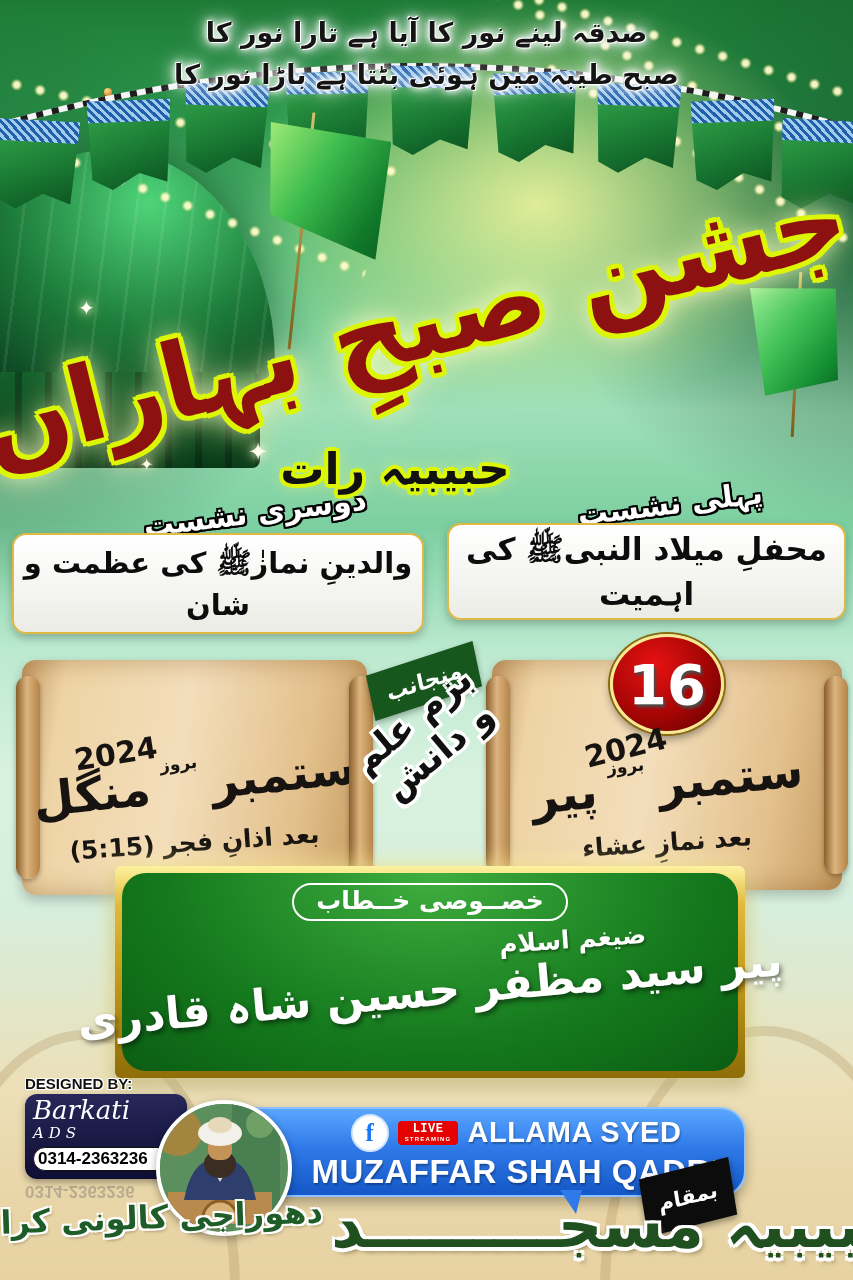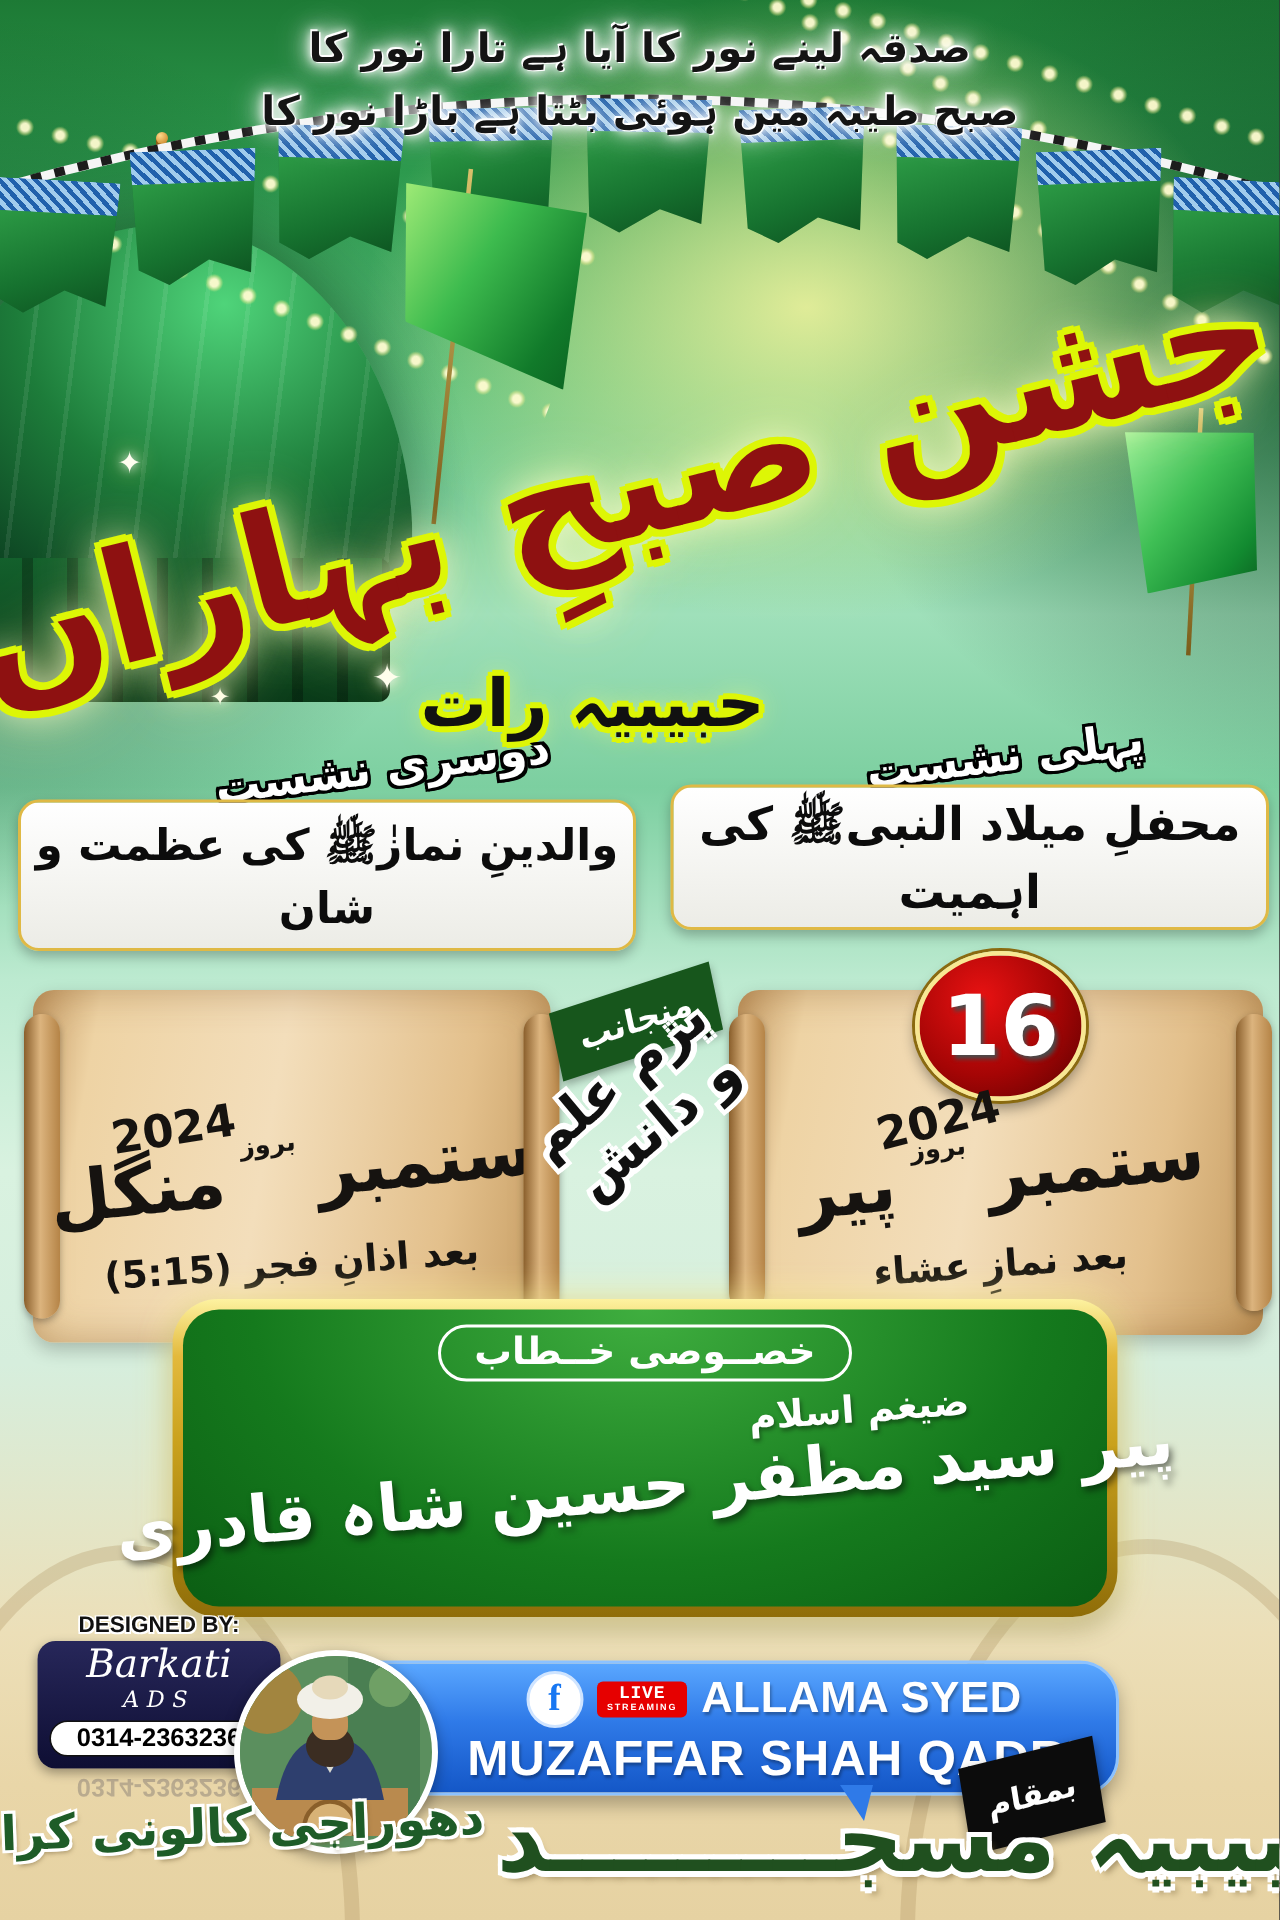--- a/index.html
+++ b/index.html
@@ -105,34 +105,34 @@
   .scroll .time{position:absolute;left:0;right:0;top:168px;text-align:center;direction:rtl;
     transform:rotate(-4deg);font-size:25px;font-weight:800;color:#161310;}
   
   .org-badge{left:368px;top:658px;width:112px;height:46px;background:#17561c;
     transform:rotate(-18deg) skewX(-6deg);display:flex;align-items:center;justify-content:center;
     color:#fff;font-size:22px;font-weight:800;direction:rtl;box-shadow:0 3px 6px rgba(0,0,0,.3);}
   .org-name{left:338px;top:694px;width:175px;text-align:center;direction:rtl;line-height:1.15;
     transform:rotate(-40deg);font-size:36px;font-weight:900;color:#101010;
     text-shadow:-3px -3px 0 #fff,3px -3px 0 #fff,-3px 3px 0 #fff,3px 3px 0 #fff,0 -3px 0 #fff,0 3px 0 #fff,-3px 0 0 #fff,3px 0 0 #fff;}
   
-  .panel-outer{left:115px;top:866px;width:630px;height:212px;border-radius:30px;padding:7px;box-sizing:border-box;
+  .panel-outer{left:115px;top:866px;width:630px;height:212px;border-radius:6px;padding:7px;box-sizing:border-box;
     background:linear-gradient(180deg,#fdf2a0 0%,#e3b93c 18%,#caa21d 45%,#8f6d08 100%);
     box-shadow:0 0 24px rgba(255,240,150,.85),0 7px 16px rgba(0,0,0,.28);}
   .panel-inner{position:relative;width:100%;height:100%;border-radius:24px;
     background:radial-gradient(ellipse at 50% 0%,#3fae3f,#157a1d 60%,#0b5d13 100%);
     display:flex;flex-direction:column;align-items:center;}
   .panel-pill{margin-top:10px;border:2.5px solid #fff;border-radius:22px;padding:1px 22px 4px;
     color:#fff;font-size:25px;font-weight:800;direction:rtl;}
   .panel-hon{position:absolute;right:92px;top:52px;color:#fff;font-size:25px;font-weight:800;
     direction:rtl;transform:rotate(-4deg);text-shadow:1px 2px 3px rgba(0,0,0,.4);}
   .panel-name{margin-top:44px;white-space:nowrap;direction:rtl;transform:rotate(-5deg);
     font-size:44px;font-weight:900;color:#fff;text-shadow:2px 3px 5px rgba(0,0,0,.5);}
   
-  .designer{left:25px;top:1075px;width:162px;text-align:center;font-family:"Liberation Sans",sans-serif;}
+  .designer{left:25px;top:1075px;width:162px;text-align:left;font-family:"Liberation Sans",sans-serif;}
   .dz-head{font-size:15px;font-weight:900;color:#111;
     text-shadow:-1px -1px 0 #fff,1px -1px 0 #fff,-1px 1px 0 #fff,1px 1px 0 #fff;}
   .dz-card{margin-top:2px;background:linear-gradient(180deg,#27275a,#0e0e33);border-radius:12px;
     padding:3px 8px 8px;color:#fff;box-shadow:0 3px 7px rgba(0,0,0,.35);}
   .dz-name{font-family:"DejaVu Serif",serif;font-style:italic;font-size:26px;line-height:1.05;}
   .dz-sub{font-family:"DejaVu Serif",serif;font-style:italic;font-size:15px;letter-spacing:5px;}
   .dz-phone{margin-top:5px;background:#fff;border:1.5px solid #111;border-radius:14px;
     font-size:17px;font-weight:800;color:#000;padding:1px 4px;}
   .dz-reflect{margin-top:2px;transform:scaleY(-1);opacity:.22;font-size:17px;font-weight:800;color:#15153a;}
   

